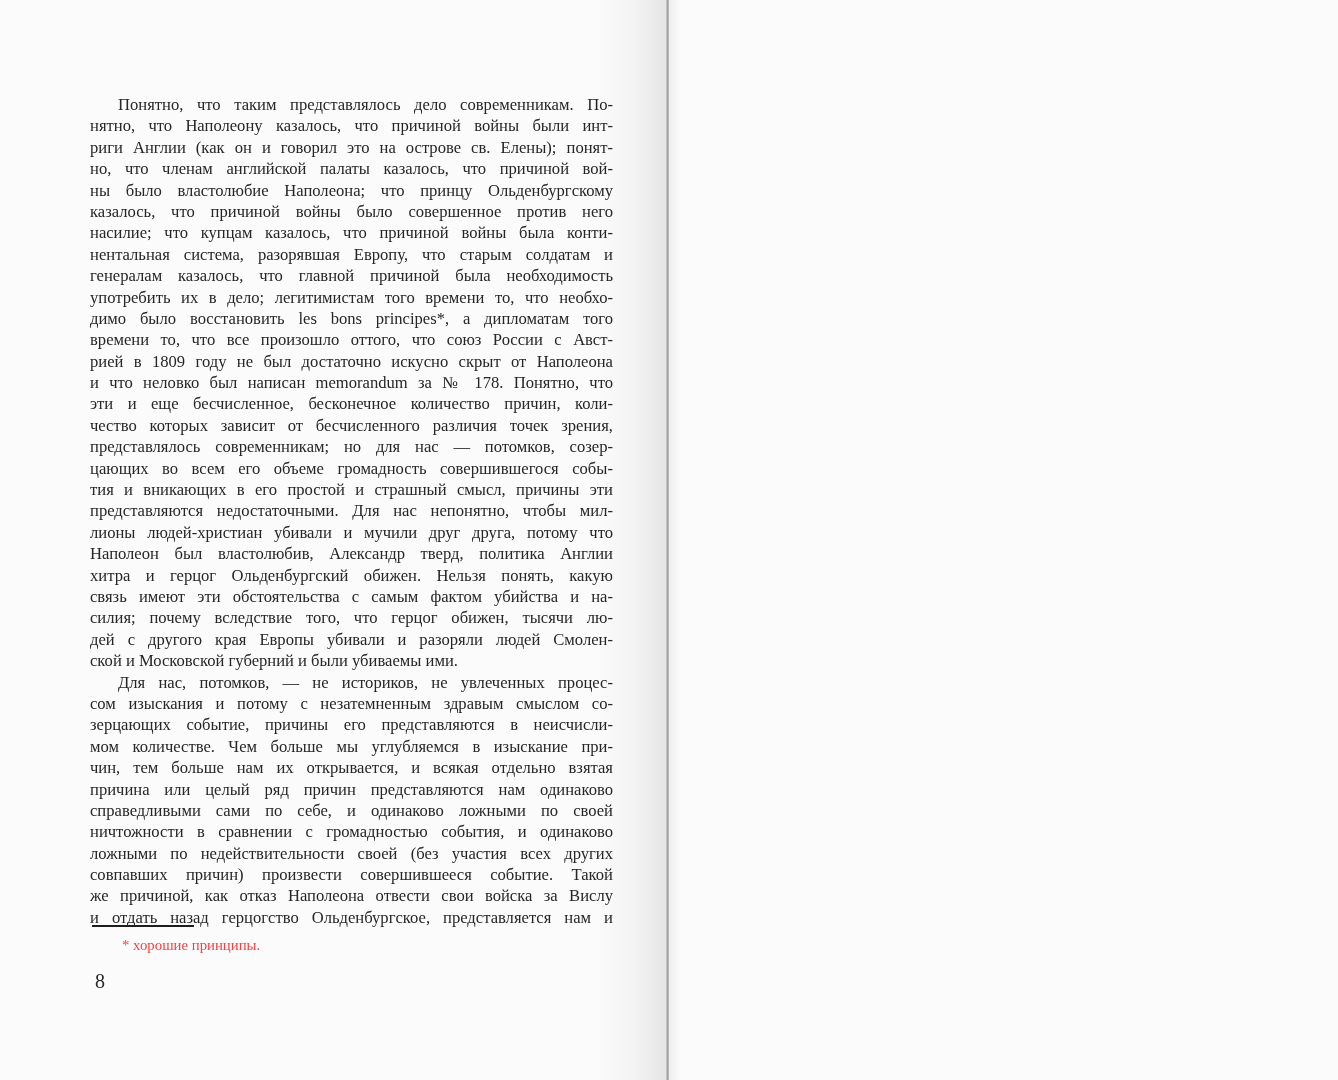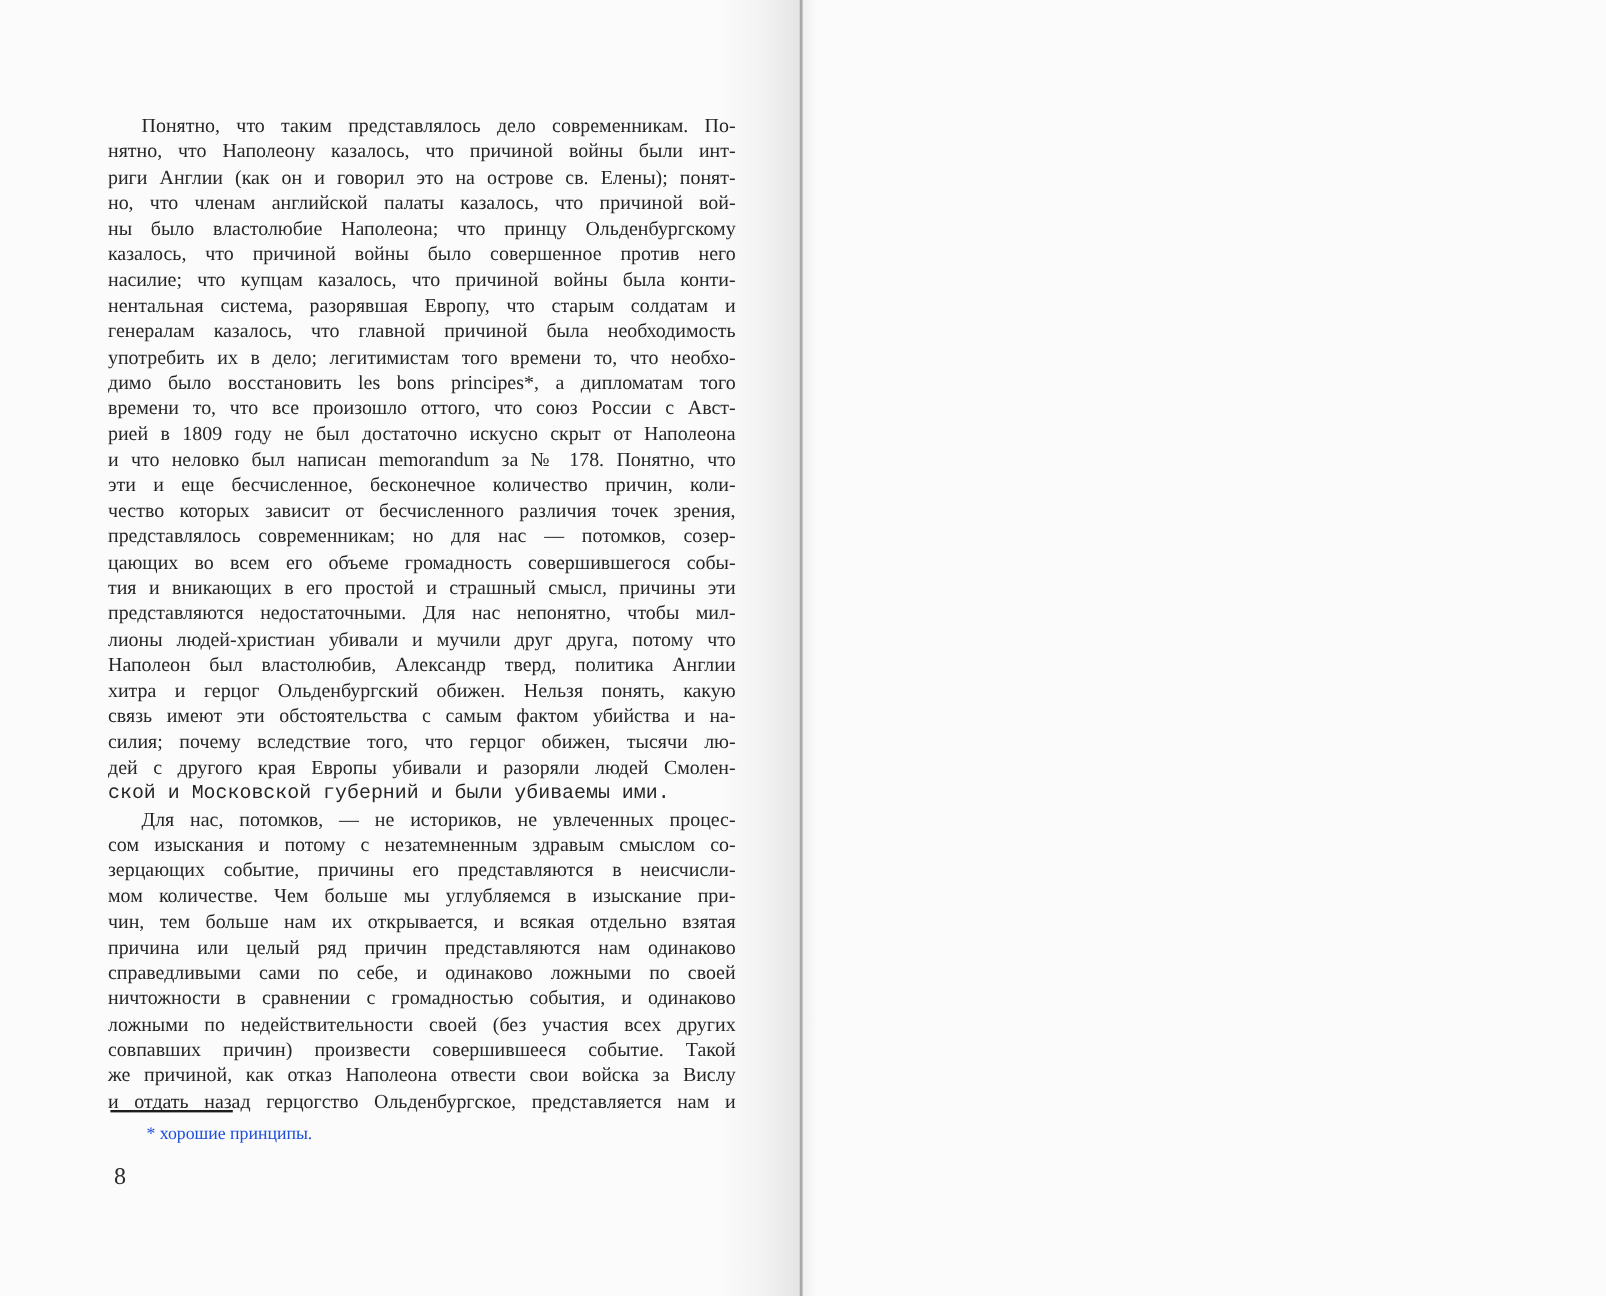--- a/index.html
+++ b/index.html
@@ -49,28 +49,28 @@
 
   .ln {
     text-align: justify;
     text-align-last: justify;
     height: 21.4px;
     overflow: visible;
     white-space: normal;
     hyphens: none;
   }
   .ln.first { text-indent: 28px; }
-  .ln.end { text-align-last: left; font-family: Liberation Mono, monospace; }
+  .ln.end { text-align-last: left; }
 
   .footnote {
     position: absolute;
     left: 92px;
     top: 925px;
     width: 523px;
-    color: #1d4ed8;
+    color: #ef4444;
   }
   .footnote-rule {
     width: 102px;
     height: 2px;
     background: #1d1d1d;
     margin: 0 0 9px 0;
   }
   .footnote-text {
     font-size: 14.8px;
     line-height: 18px;

